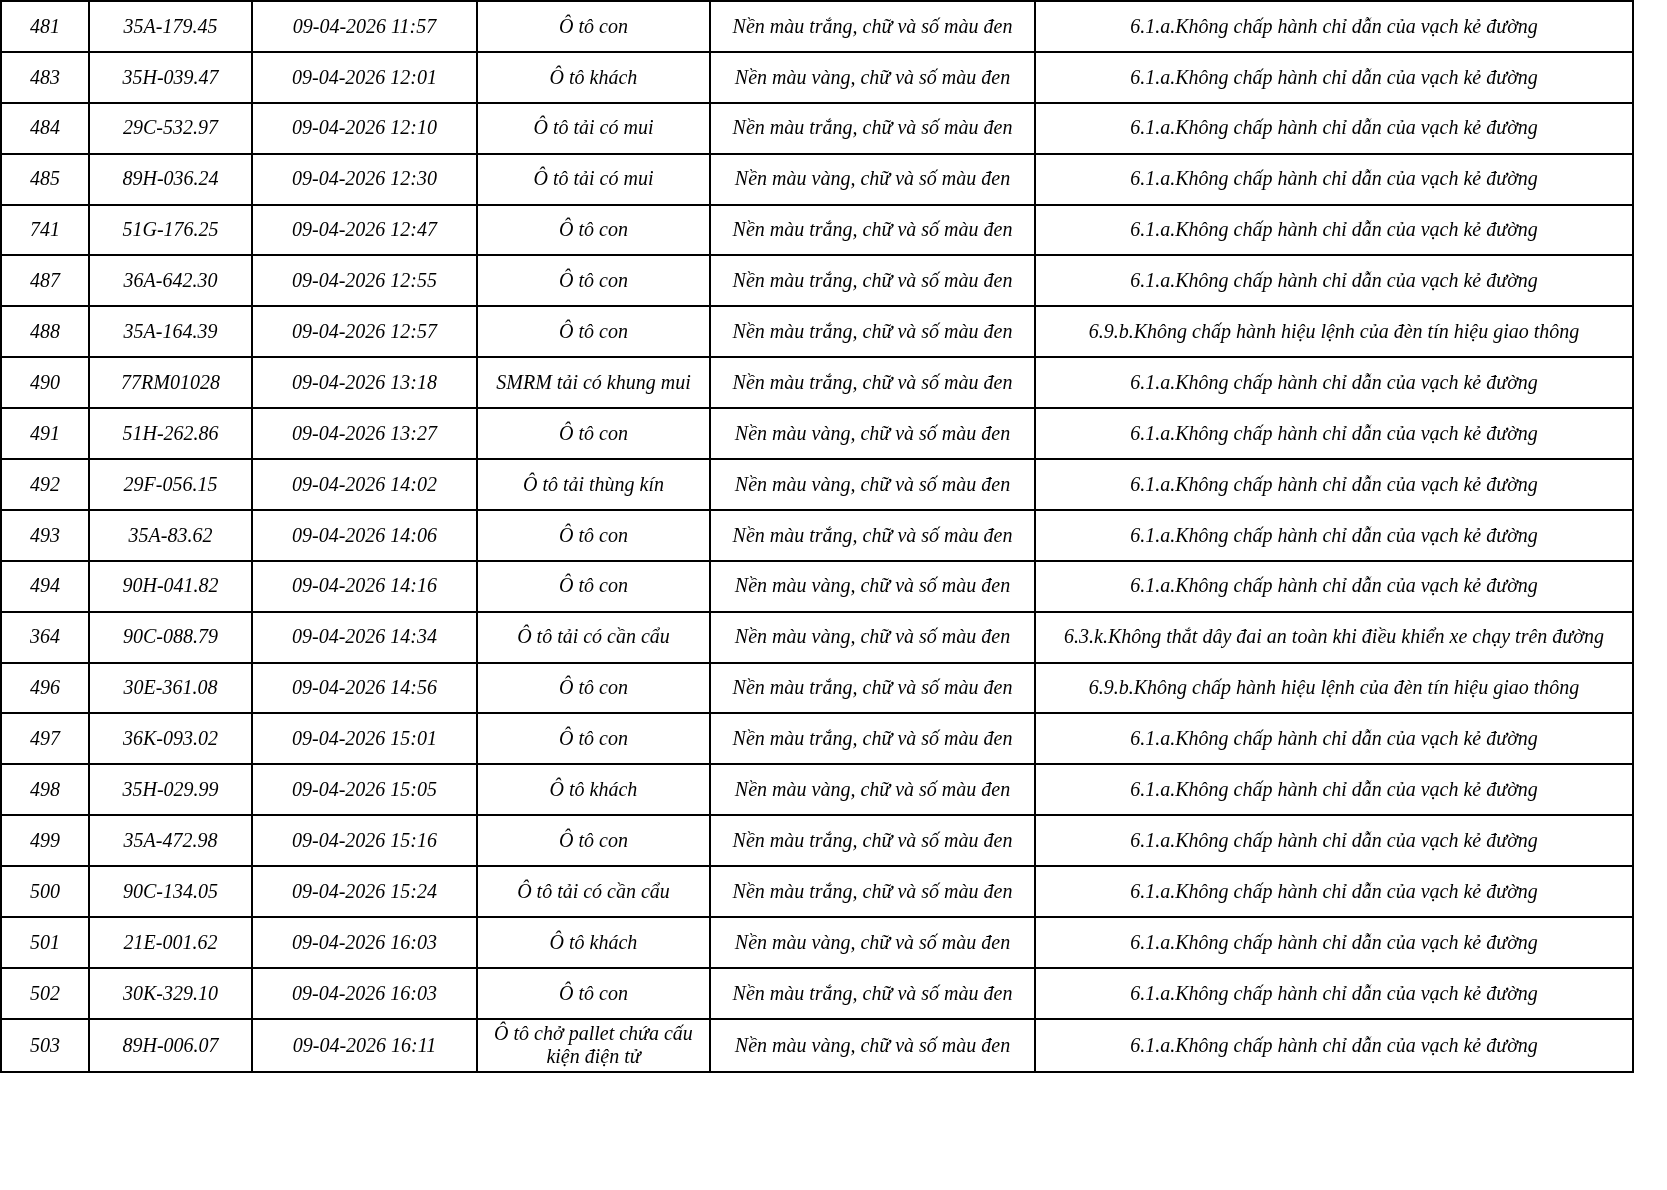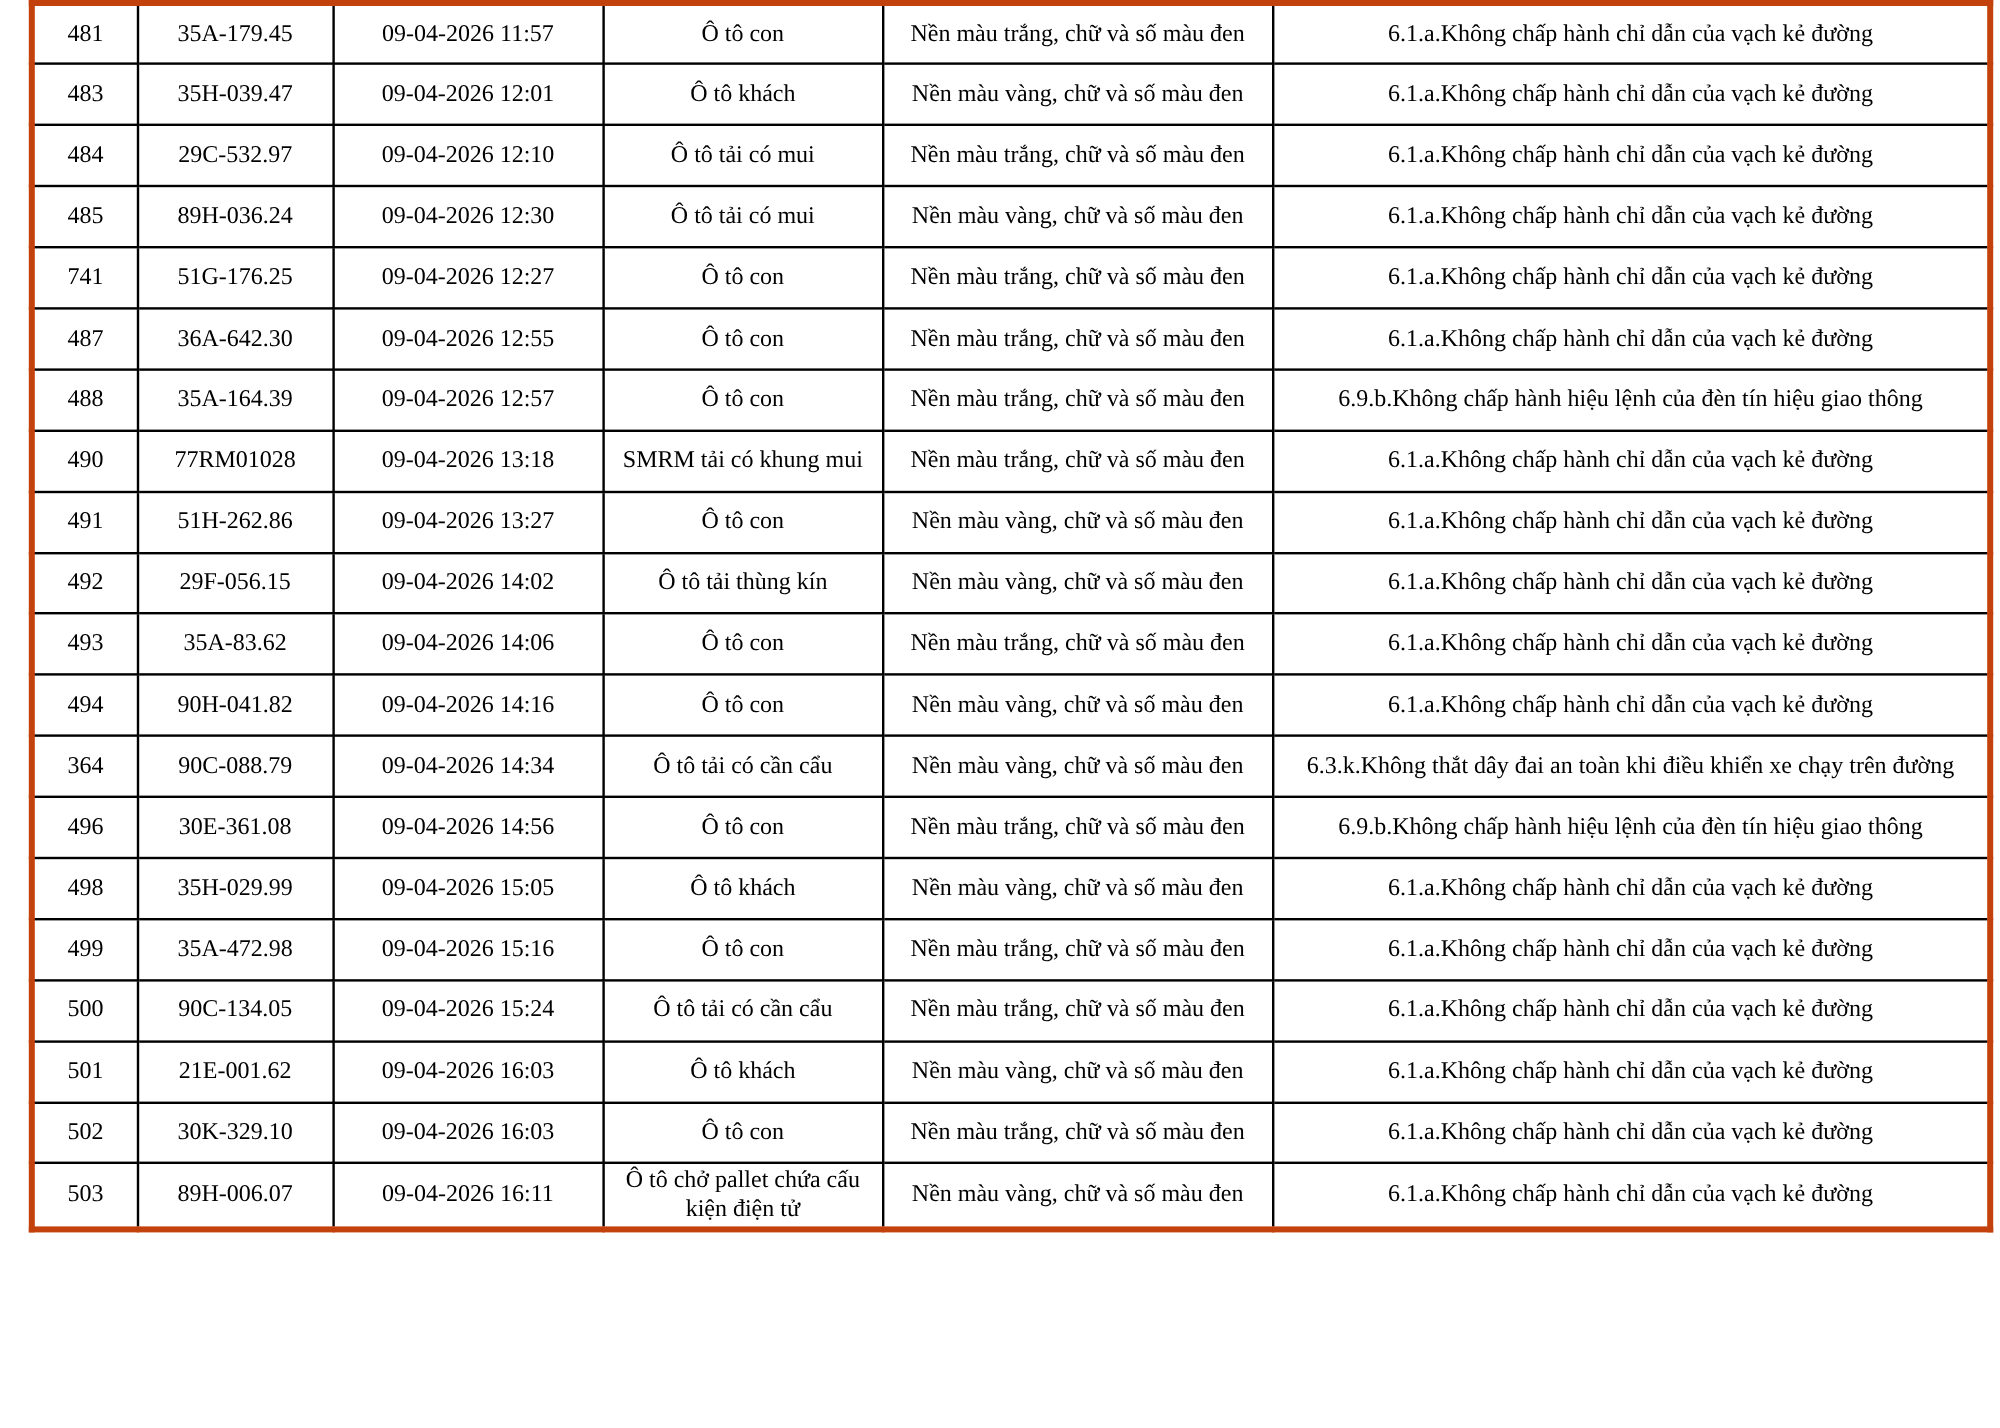--- a/index.html
+++ b/index.html
@@ -12,26 +12,27 @@
     font-family: "Liberation Serif", "DejaVu Serif", serif;
   }
   .page {
     position: relative;
     width: 1667px;
     height: 1190px;
     background: #ffffff;
   }
   table.violation-table {
     position: absolute;
-    left: 24px;
+    left: 0;
     top: 0;
     width: 1632px;
     border-collapse: collapse;
     table-layout: fixed;
-    border: 5px solid #c2410c;
+    border: 1px solid #c2410c;
+    font-style: italic;
   }
   table.violation-table td {
     border: 2px solid #000000;
     text-align: center;
     vertical-align: middle;
     font-size: 20px;
     line-height: 1.18;
     color: #000000;
     padding: 2px 6px;
     overflow: hidden;
@@ -89,21 +90,21 @@
           <td>485</td>
           <td>89H-036.24</td>
           <td>09-04-2026 12:30</td>
           <td>Ô tô tải có mui</td>
           <td>Nền màu vàng, chữ và số màu đen</td>
           <td>6.1.a.Không chấp hành chỉ dẫn của vạch kẻ đường</td>
         </tr>
         <tr>
           <td>741</td>
           <td>51G-176.25</td>
-          <td>09-04-2026 12:27</td>
+          <td>09-04-2026 12:47</td>
           <td>Ô tô con</td>
           <td>Nền màu trắng, chữ và số màu đen</td>
           <td>6.1.a.Không chấp hành chỉ dẫn của vạch kẻ đường</td>
         </tr>
         <tr>
           <td>487</td>
           <td>36A-642.30</td>
           <td>09-04-2026 12:55</td>
           <td>Ô tô con</td>
           <td>Nền màu trắng, chữ và số màu đen</td>
@@ -165,20 +166,28 @@
           <td>Nền màu vàng, chữ và số màu đen</td>
           <td>6.3.k.Không thắt dây đai an toàn khi điều khiển xe chạy trên đường</td>
         </tr>
         <tr>
           <td>496</td>
           <td>30E-361.08</td>
           <td>09-04-2026 14:56</td>
           <td>Ô tô con</td>
           <td>Nền màu trắng, chữ và số màu đen</td>
           <td>6.9.b.Không chấp hành hiệu lệnh của đèn tín hiệu giao thông</td>
+        </tr>
+        <tr>
+          <td>497</td>
+          <td>36K-093.02</td>
+          <td>09-04-2026 15:01</td>
+          <td>Ô tô con</td>
+          <td>Nền màu trắng, chữ và số màu đen</td>
+          <td>6.1.a.Không chấp hành chỉ dẫn của vạch kẻ đường</td>
         </tr>
         <tr>
           <td>498</td>
           <td>35H-029.99</td>
           <td>09-04-2026 15:05</td>
           <td>Ô tô khách</td>
           <td>Nền màu vàng, chữ và số màu đen</td>
           <td>6.1.a.Không chấp hành chỉ dẫn của vạch kẻ đường</td>
         </tr>
         <tr>

